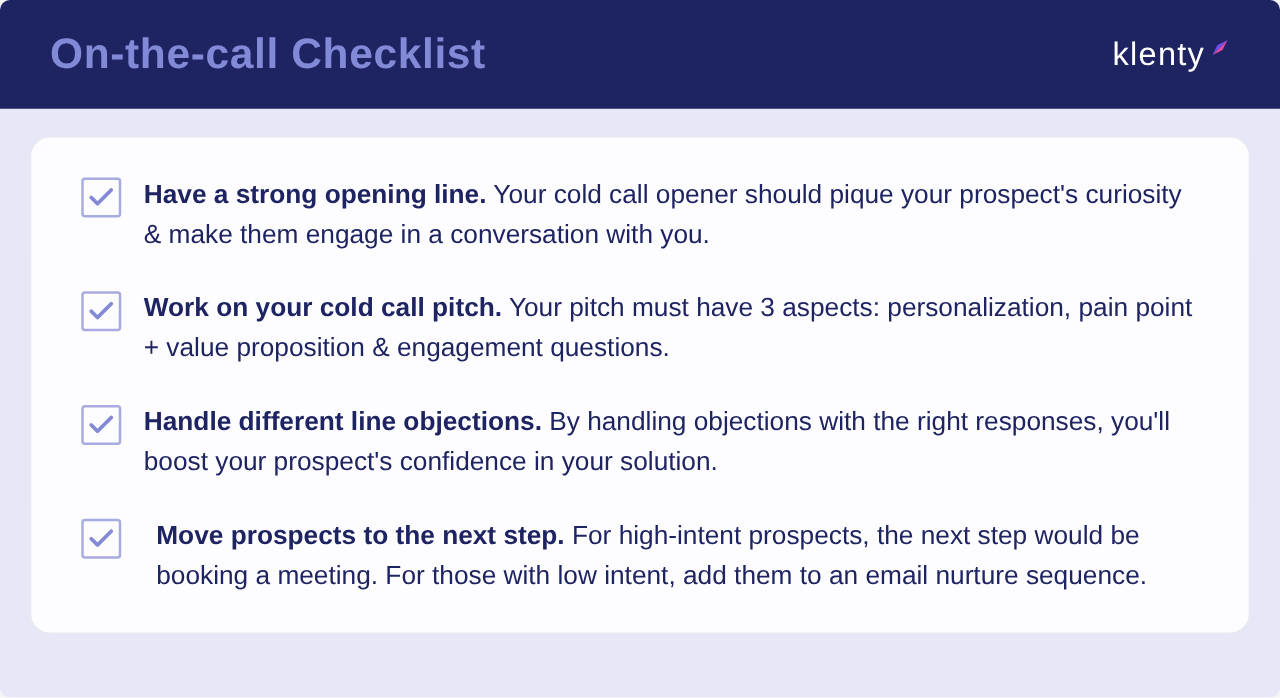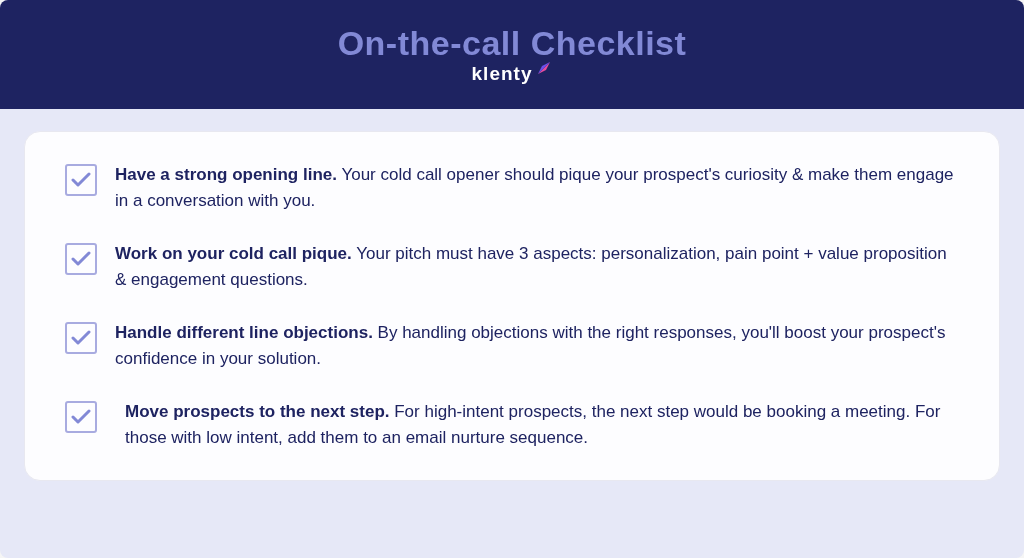--- a/index.html
+++ b/index.html
@@ -20,37 +20,36 @@
       background: #e6e8f7;
       border-radius: 8px;
       overflow: hidden;
     }
     .header {
       background: #1e2361;
       padding: 24px 40px;
       display: flex;
       justify-content: space-between;
       align-items: center;
-      flex-direction: column;
     }
     .title {
       color: #8289d6;
       font-size: 34px;
       font-weight: 700;
       letter-spacing: 0.5px;
     }
     .logo {
       display: flex;
       align-items: center;
       gap: 4px;
     }
     .logo-text {
       color: #ffffff;
-      font-size: 19px;
-      font-weight: 700;
+      font-size: 26px;
+      font-weight: 400;
       letter-spacing: 1px;
     }
     .logo-arrow {
       width: 16px;
       height: 16px;
       position: relative;
       top: -6px;
     }
     .card {
       background: #fdfdff;
@@ -79,21 +78,21 @@
       align-items: center;
       justify-content: center;
       margin-top: 2px;
     }
     .checkmark {
       width: 20px;
       height: 16px;
     }
     .item-text {
       color: #1e2361;
-      font-size: 17px;
+      font-size: 21px;
       line-height: 1.5;
       flex: 1;
     }
     .item-title {
       font-weight: 700;
     }
     .item-desc {
       font-weight: 400;
     }
   </style>
@@ -125,21 +124,21 @@
     </div>
 
 
     <div class="checklist-item">
       <div class="checkbox">
         <svg class="checkmark" viewBox="0 0 20 16">
           <path d="M2 8 L7 13 L18 2" stroke="#8289d6" stroke-width="3" fill="none" stroke-linecap="round" stroke-linejoin="round"></path>
         </svg>
       </div>
       <div class="item-text">
-        <span class="item-title">Work on your cold call pique.</span><span class="item-desc"> Your pitch must have 3 aspects: personalization, pain point + value proposition &amp; engagement questions.</span>
+        <span class="item-title">Work on your cold call pitch.</span><span class="item-desc"> Your pitch must have 3 aspects: personalization, pain point + value proposition &amp; engagement questions.</span>
       </div>
     </div>
 
     <div class="checklist-item">
       <div class="checkbox">
         <svg class="checkmark" viewBox="0 0 20 16">
           <path d="M2 8 L7 13 L18 2" stroke="#8289d6" stroke-width="3" fill="none" stroke-linecap="round" stroke-linejoin="round"></path>
         </svg>
       </div>
       <div class="item-text">

